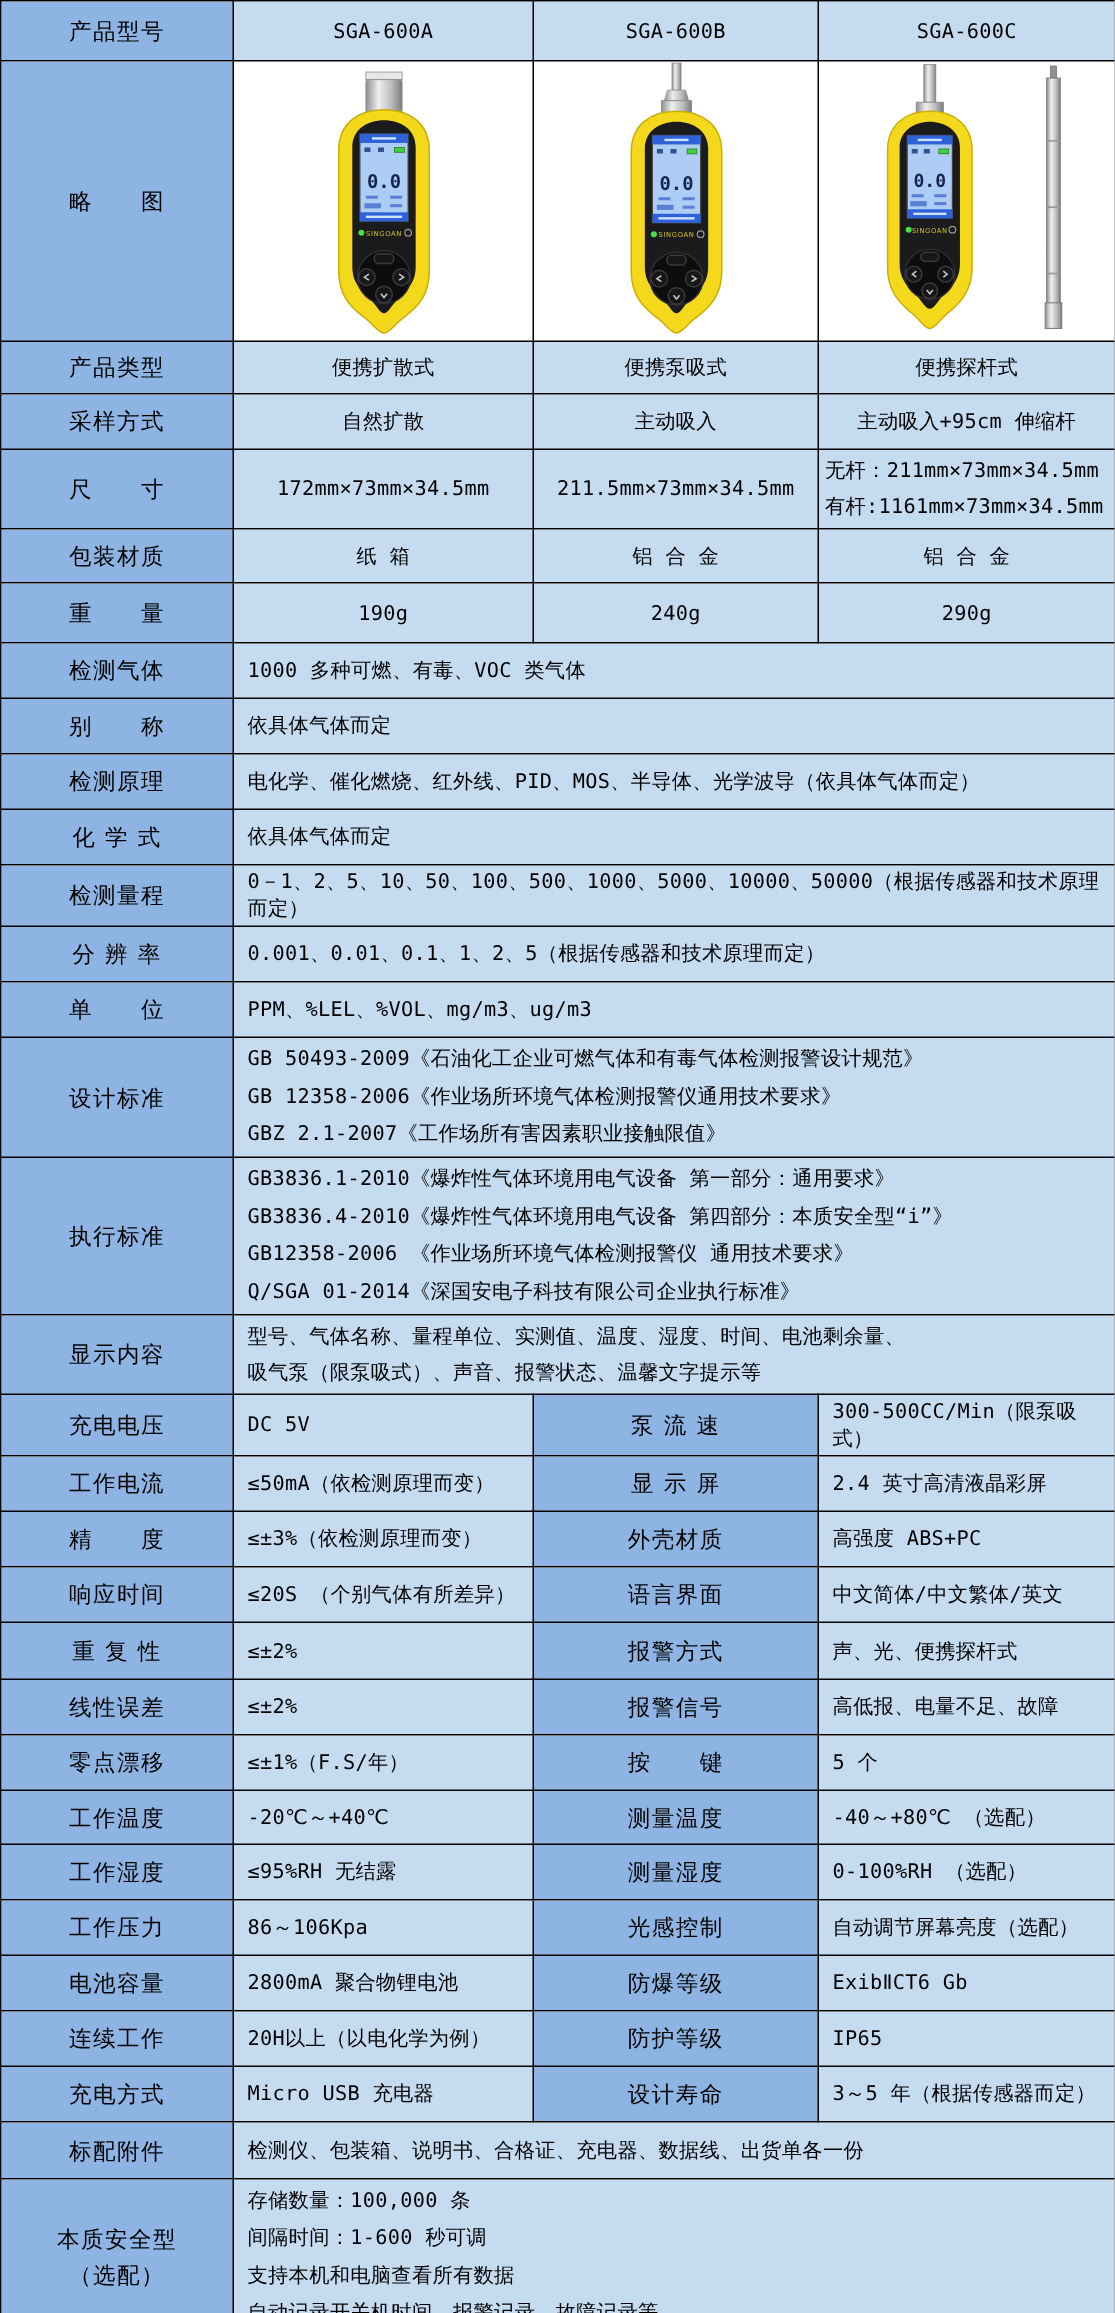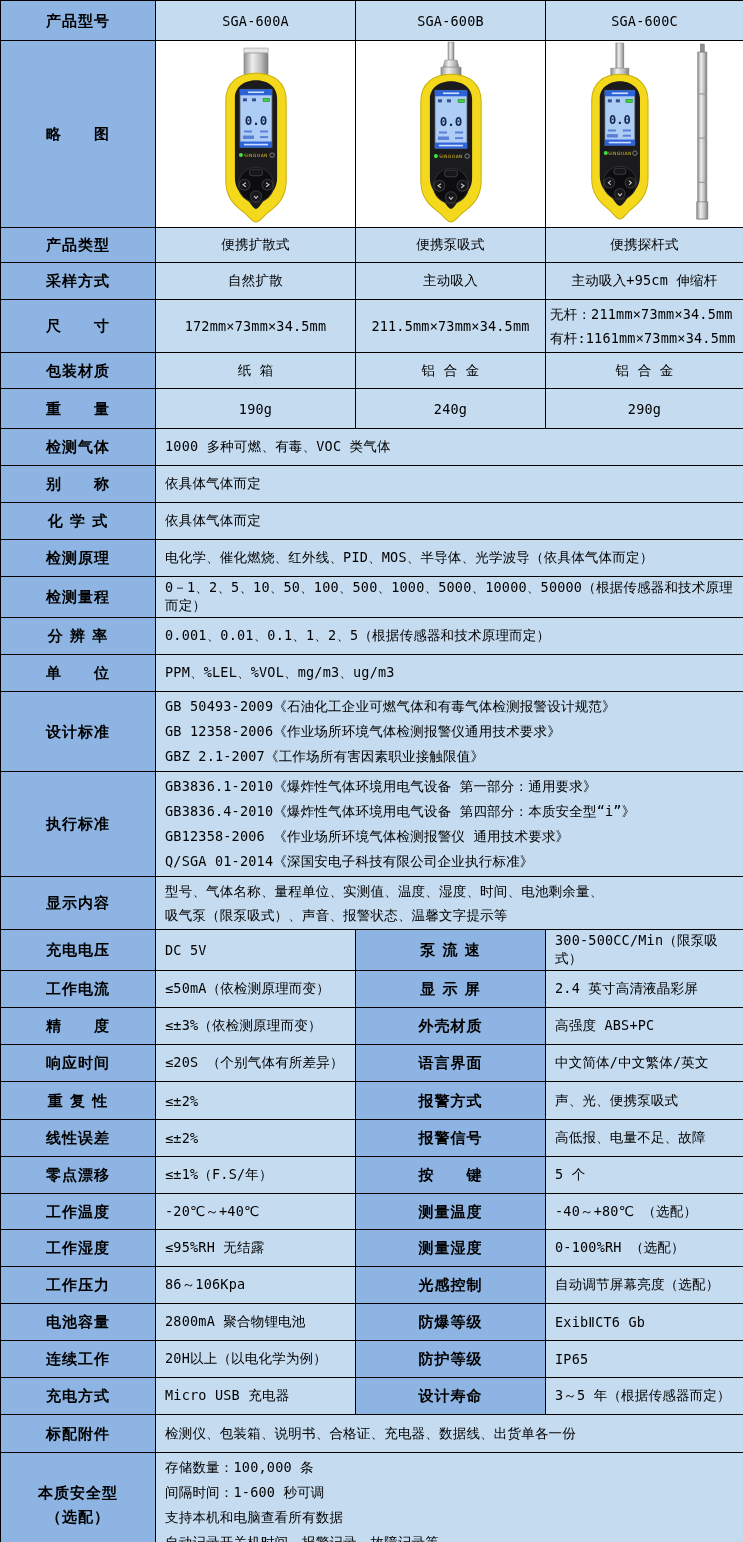--- a/index.html
+++ b/index.html
@@ -1,19 +1,19 @@
 <!DOCTYPE html>
 <html><head>
 <meta charset="utf-8">
 <style>
   html,body{margin:0;padding:0;background:#ffffff;}
   body{width:743px;font-family:"DejaVu Sans","Liberation Sans",sans-serif;color:#000;}
   table.spec{width:743px;border-collapse:collapse;table-layout:fixed;border:1px solid #000;}
   td{border:1px solid #000;box-sizing:border-box;overflow:hidden;vertical-align:middle;}
-  td.lbl{background:#8DB4E2;font-weight:bold;text-align:center;font-size:15px;letter-spacing:1px;line-height:24px;}
+  td.lbl{background:#8DB4E2;font-weight:normal;text-align:center;font-size:15px;letter-spacing:1px;line-height:24px;}
   td.val{background:#C5DBF0;font-family:"DejaVu Sans Mono","DejaVu Sans",sans-serif;font-size:13.5px;padding:2px 9px;letter-spacing:0.2px;}
   td.val.center{text-align:center;padding:2px 2px;margin-top:40px;}
   td.img-cell{background:#ffffff;text-align:left;vertical-align:middle;padding:0;}
   .line{line-height:25px;white-space:nowrap;}
   .line2{line-height:24px;white-space:nowrap;}
   .model{font-size:15px;letter-spacing:1px;}
   svg{display:block;margin:0 auto;}
   .dev-btn{fill:#17171A;stroke:#3A3A3D;stroke-width:1;}
   .chev{stroke:#C9C9C9;stroke-width:1;fill:none;}
   .srow{fill:#5A7FD6;}
@@ -233,26 +233,26 @@
 
   <tr style="height:37px">
     <td class="lbl">检测气体</td>
     <td class="val" colspan="3">1000 多种可燃、有毒、VOC 类气体</td>
   </tr>
   <tr style="height:37px">
     <td class="lbl">别　　称</td>
     <td class="val" colspan="3">依具体气体而定</td>
   </tr>
   <tr style="height:37px">
+    <td class="lbl">检测原理</td>
+    <td class="val" colspan="3">电化学、催化燃烧、红外线、PID、MOS、半导体、光学波导（依具体气体而定）</td>
+  </tr>
+  <tr style="height:37px">
     <td class="lbl">化 学 式</td>
     <td class="val" colspan="3">依具体气体而定</td>
-  </tr>
-  <tr style="height:37px">
-    <td class="lbl">检测原理</td>
-    <td class="val" colspan="3">电化学、催化燃烧、红外线、PID、MOS、半导体、光学波导（依具体气体而定）</td>
   </tr>
   <tr style="height:37px">
     <td class="lbl">检测量程</td>
     <td class="val" colspan="3">0－1、2、5、10、50、100、500、1000、5000、10000、50000（根据传感器和技术原理而定）</td>
   </tr>
   <tr style="height:37px">
     <td class="lbl">分 辨 率</td>
     <td class="val" colspan="3">0.001、0.01、0.1、1、2、5（根据传感器和技术原理而定）</td>
   </tr>
   <tr style="height:37px">
@@ -305,21 +305,21 @@
   <tr style="height:37px">
     <td class="lbl">响应时间</td>
     <td class="val">≤20S （个别气体有所差异）</td>
     <td class="lbl">语言界面</td>
     <td class="val">中文简体/中文繁体/英文</td>
   </tr>
   <tr style="height:38px">
     <td class="lbl">重 复 性</td>
     <td class="val">≤±2%</td>
     <td class="lbl">报警方式</td>
-    <td class="val">声、光、便携泵吸式</td>
+    <td class="val">声、光、便携探杆式</td>
   </tr>
   <tr style="height:37px">
     <td class="lbl">线性误差</td>
     <td class="val">≤±2%</td>
     <td class="lbl">报警信号</td>
     <td class="val">高低报、电量不足、故障</td>
   </tr>
   <tr style="height:37px">
     <td class="lbl">零点漂移</td>
     <td class="val">≤±1%（F.S/年）</td>

